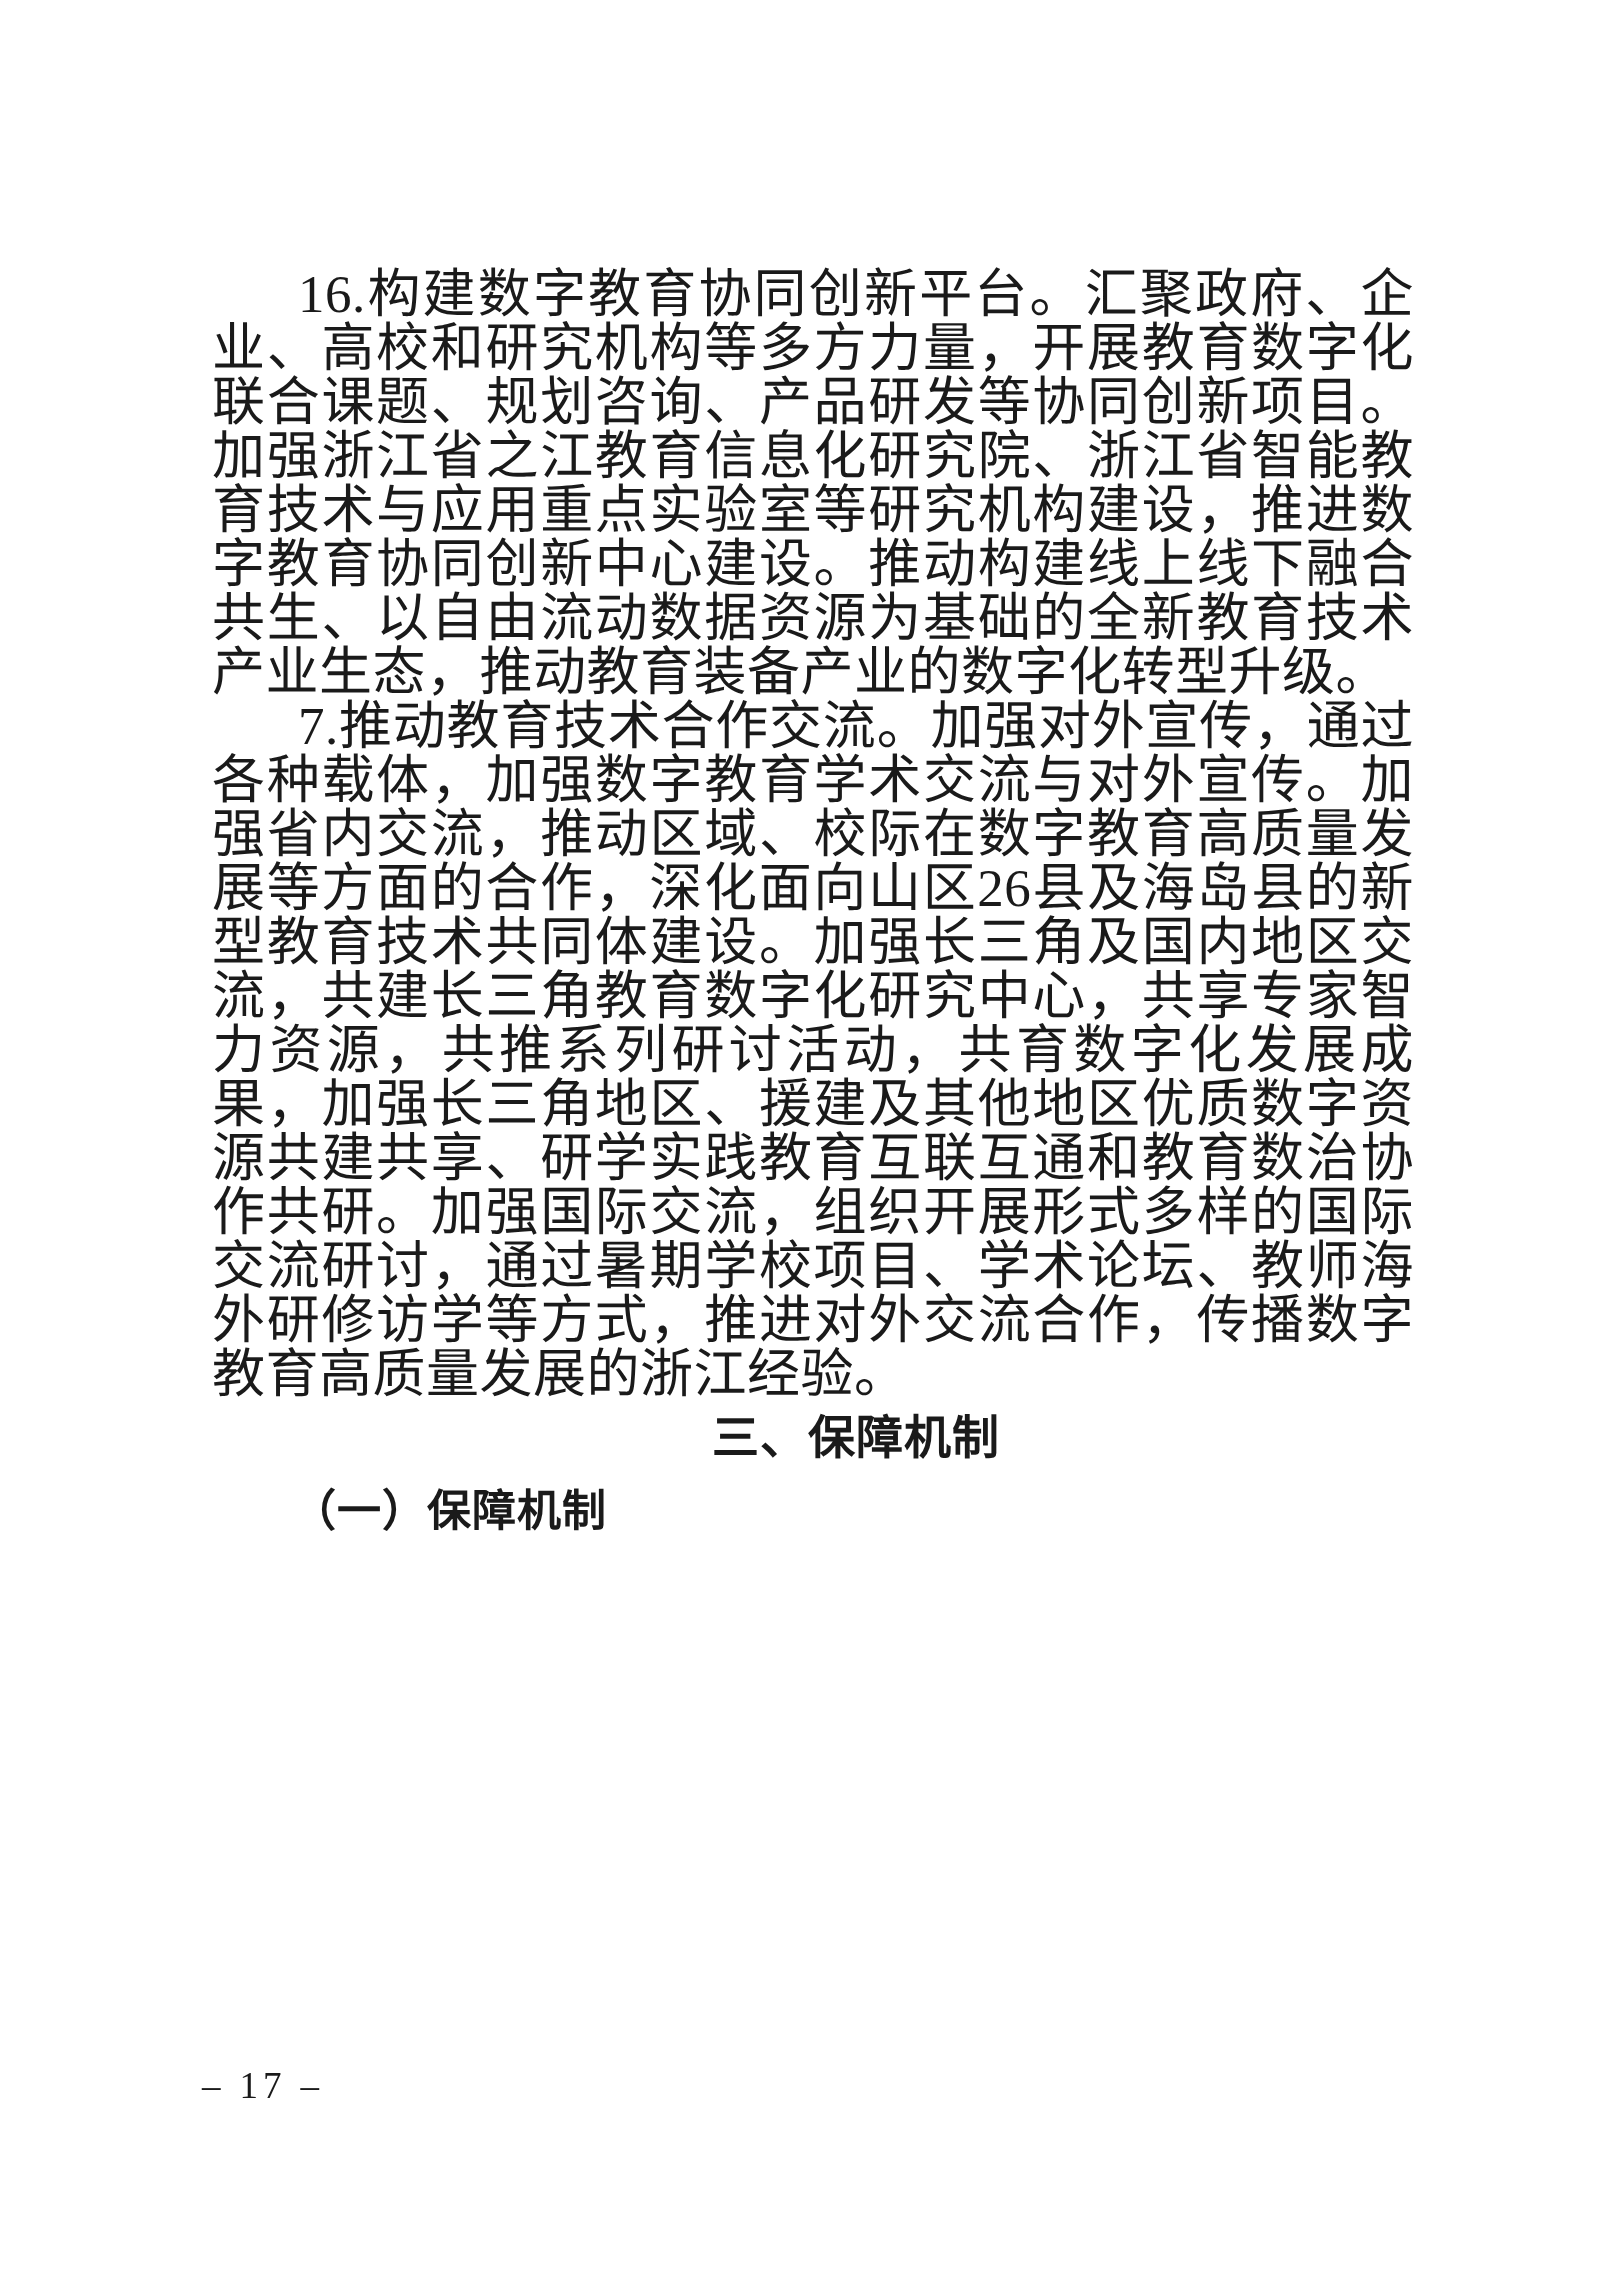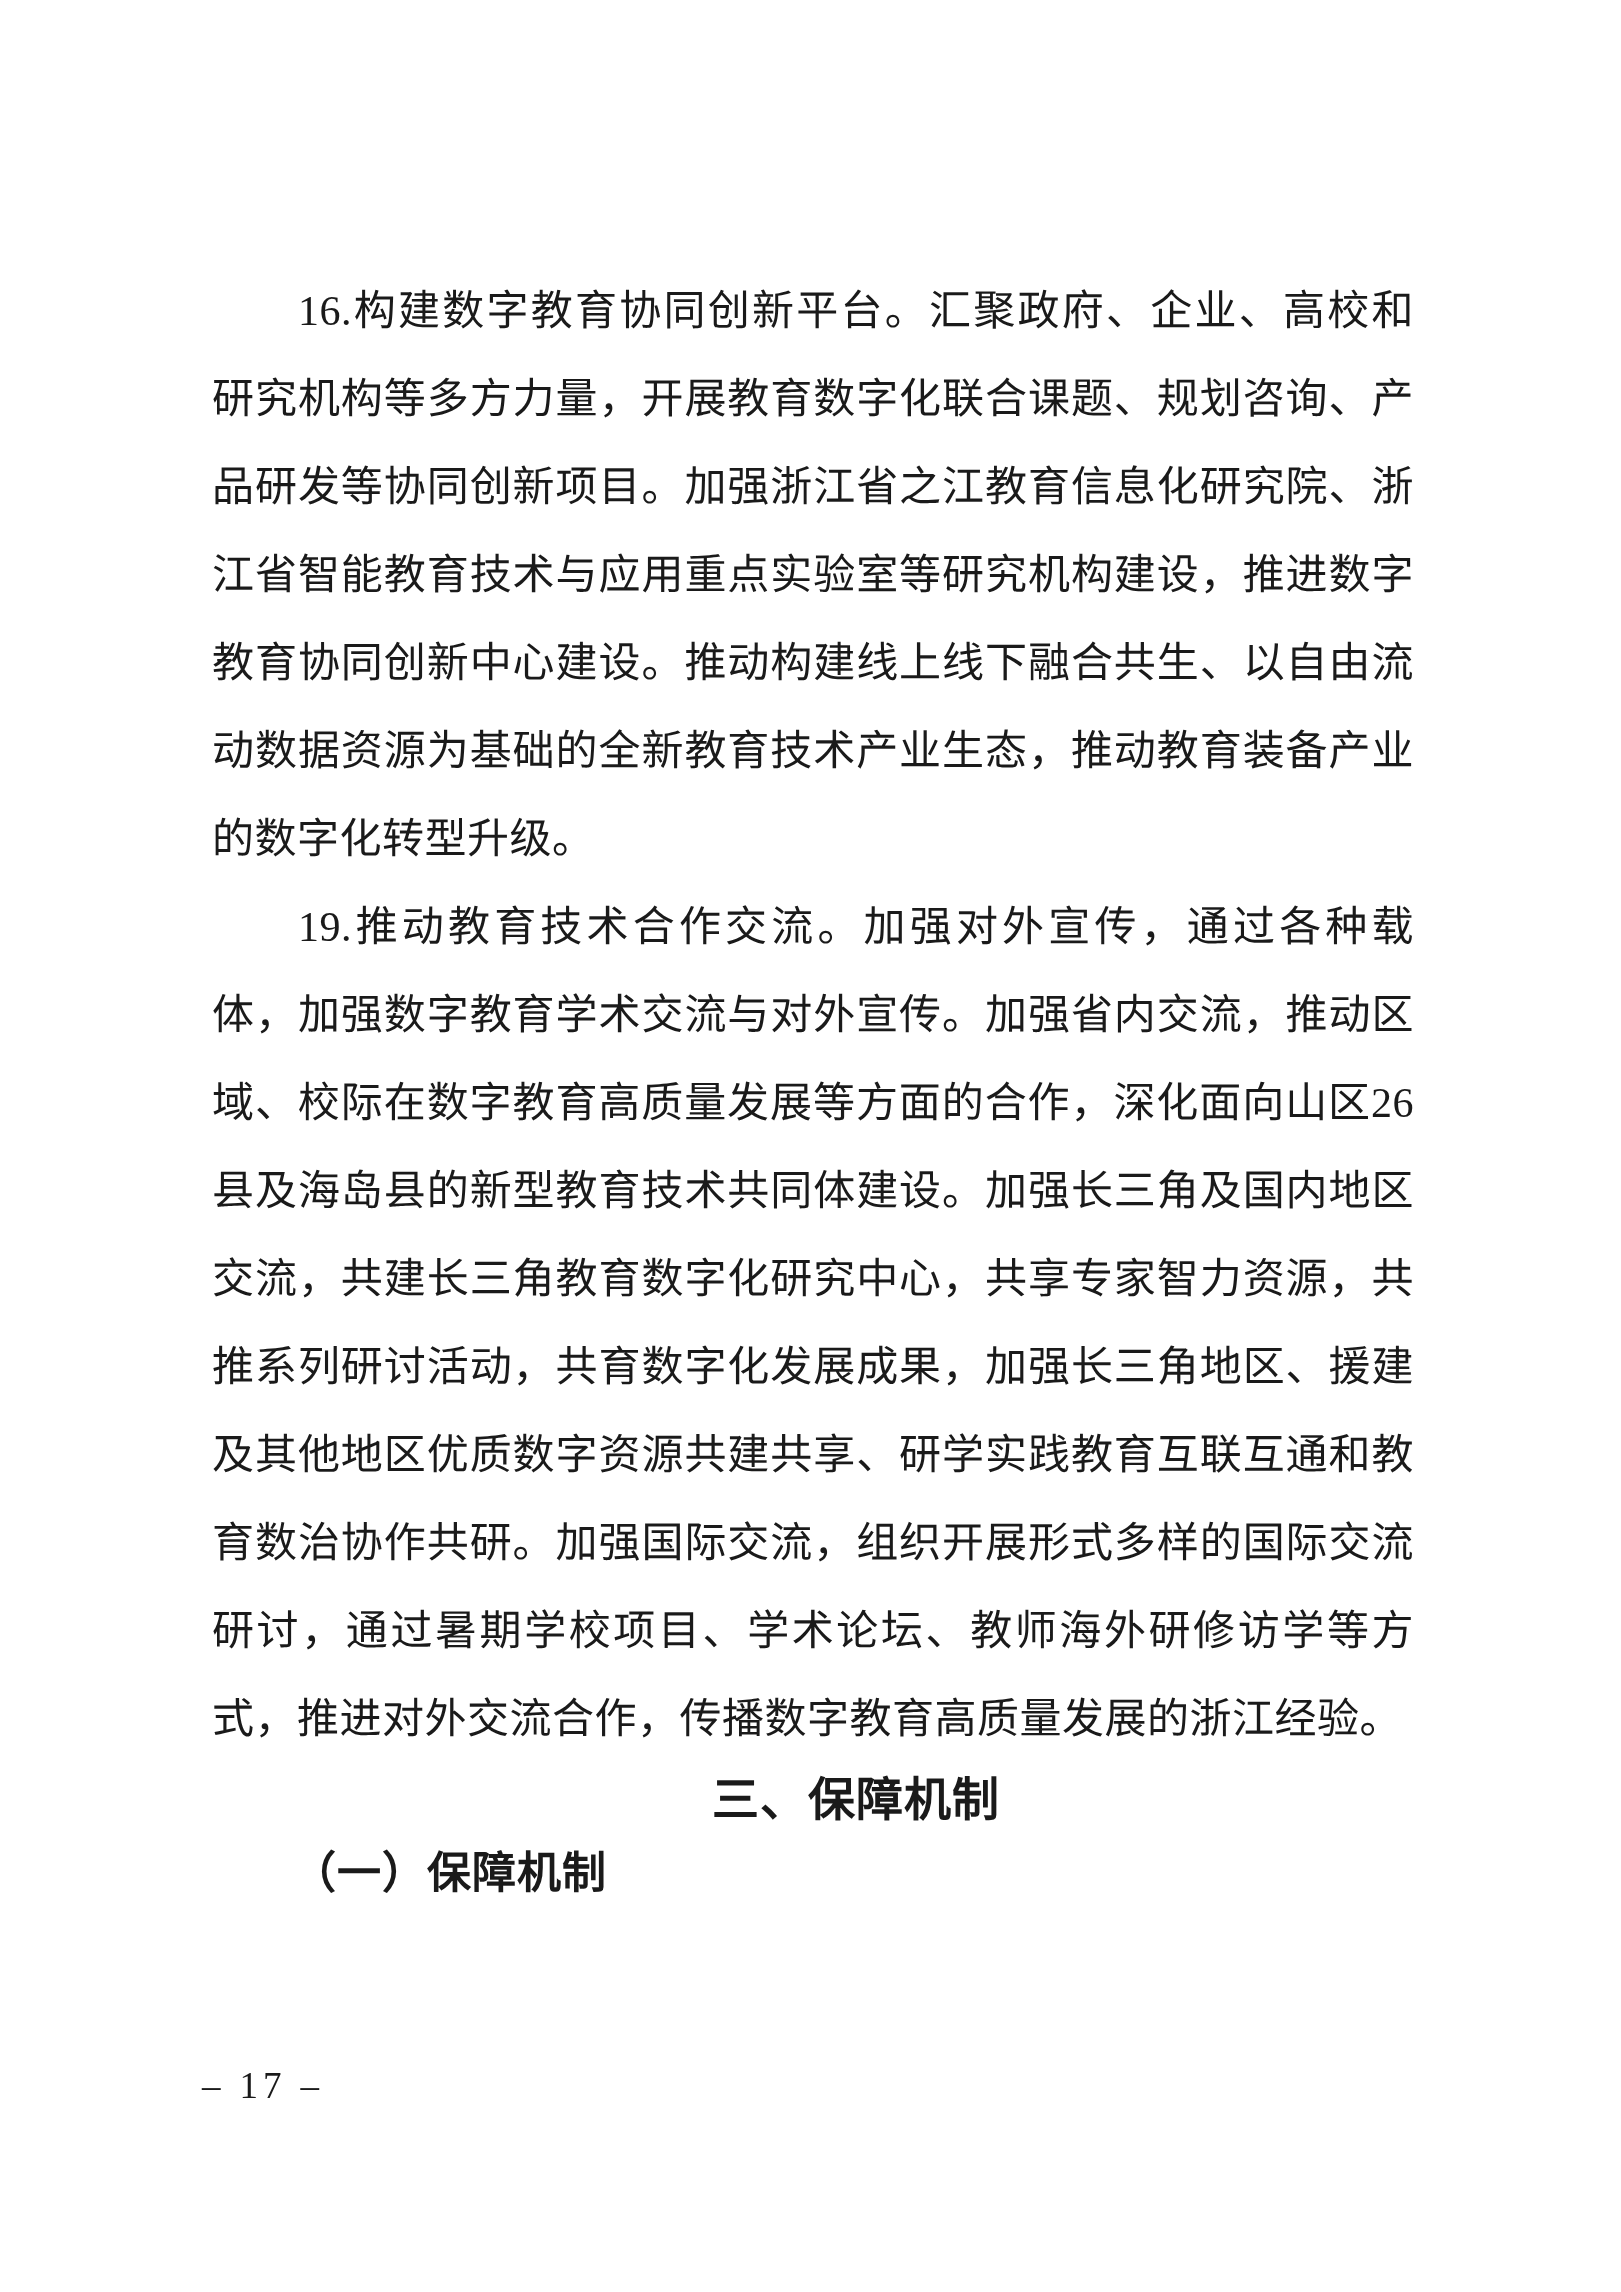--- a/index.html
+++ b/index.html
@@ -27,22 +27,22 @@
     left: 212px;
     top: 267px;
     width: 1202px;
     color: #1a1a1a;
   }
   .text-block p {
     margin: 0;
   }
   p.body {
     font-family: "Liberation Serif", "DejaVu Serif", serif;
-    font-size: 42px;
-    line-height: 88px;
+    font-size: 53px;
+    line-height: 54px;
     text-align: justify;
     text-indent: 86px;
     letter-spacing: 0.5px;
   }
   p.heading1 {
     font-family: "Liberation Sans", "DejaVu Sans", sans-serif;
     font-weight: 700;
     font-size: 47px;
     line-height: 74px;
     text-indent: 86px;
@@ -67,19 +67,19 @@
     color: #1a1a1a;
     white-space: pre;
   }
 </style>
 </head>
 <body>
 
 <div class="page">
   <div class="text-block">
       <p class="body">16.构建数字教育协同创新平台。汇聚政府、企业、高校和研究机构等多方力量，开展教育数字化联合课题、规划咨询、产品研发等协同创新项目。加强浙江省之江教育信息化研究院、浙江省智能教育技术与应用重点实验室等研究机构建设，推进数字教育协同创新中心建设。推动构建线上线下融合共生、以自由流动数据资源为基础的全新教育技术产业生态，推动教育装备产业的数字化转型升级。</p>
-      <p class="body">19.推动教育技术合作交流。加强对外宣传，通过各种载体，加强数字教育学术交流与对外宣传。加强省内交流，推动区域、校际在数字教育高质量发展等方面的合作，深化面向山区26县及海岛县的新型教育技术共同体建设。加强长三角及国内地区交流，共建长三角教育数字化研究中心，共享专家智力资源，共推系列研讨活动，共育数字化发展成果，加强长三角地区、援建及其他地区优质数字资源共建共享、研学实践教育互联互通和教育数治协作共研。加强国际交流，组织开展形式多样的国际交流研讨，通过暑期学校项目、学术论坛、教师海外研修访学等方式，推进对外交流合作，传播数字教育高质量发展的浙江经验。</p>
+      <p class="body">7.推动教育技术合作交流。加强对外宣传，通过各种载体，加强数字教育学术交流与对外宣传。加强省内交流，推动区域、校际在数字教育高质量发展等方面的合作，深化面向山区26县及海岛县的新型教育技术共同体建设。加强长三角及国内地区交流，共建长三角教育数字化研究中心，共享专家智力资源，共推系列研讨活动，共育数字化发展成果，加强长三角地区、援建及其他地区优质数字资源共建共享、研学实践教育互联互通和教育数治协作共研。加强国际交流，组织开展形式多样的国际交流研讨，通过暑期学校项目、学术论坛、教师海外研修访学等方式，推进对外交流合作，传播数字教育高质量发展的浙江经验。</p>
       <p class="heading1">三、保障机制</p>
       <p class="heading2">（一）保障机制</p>
     </div>
   <div class="page-number">– 17 –</div>
 </div>
 
 
 </body></html>

